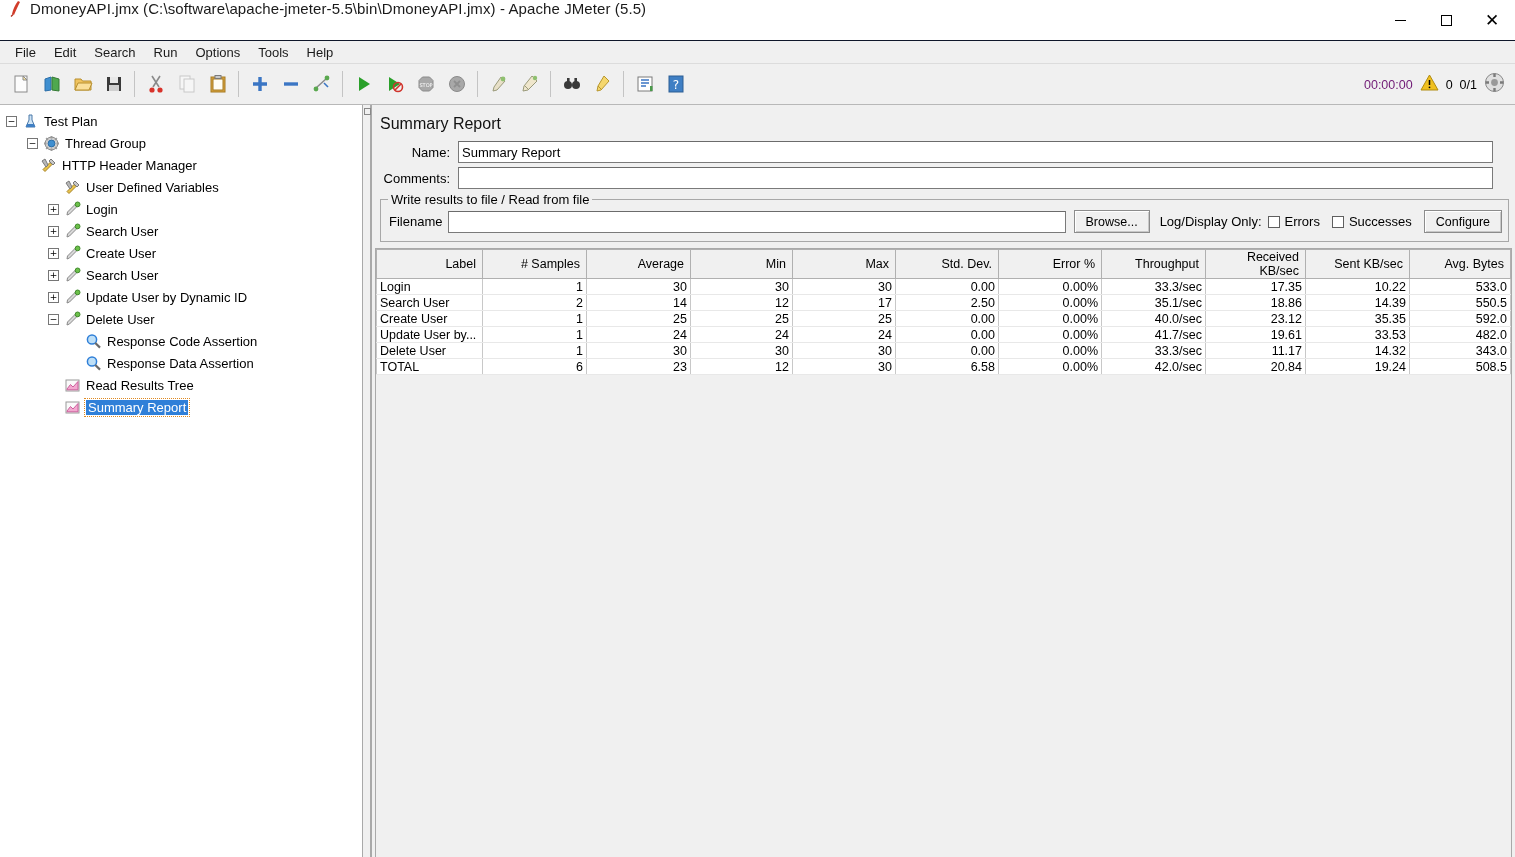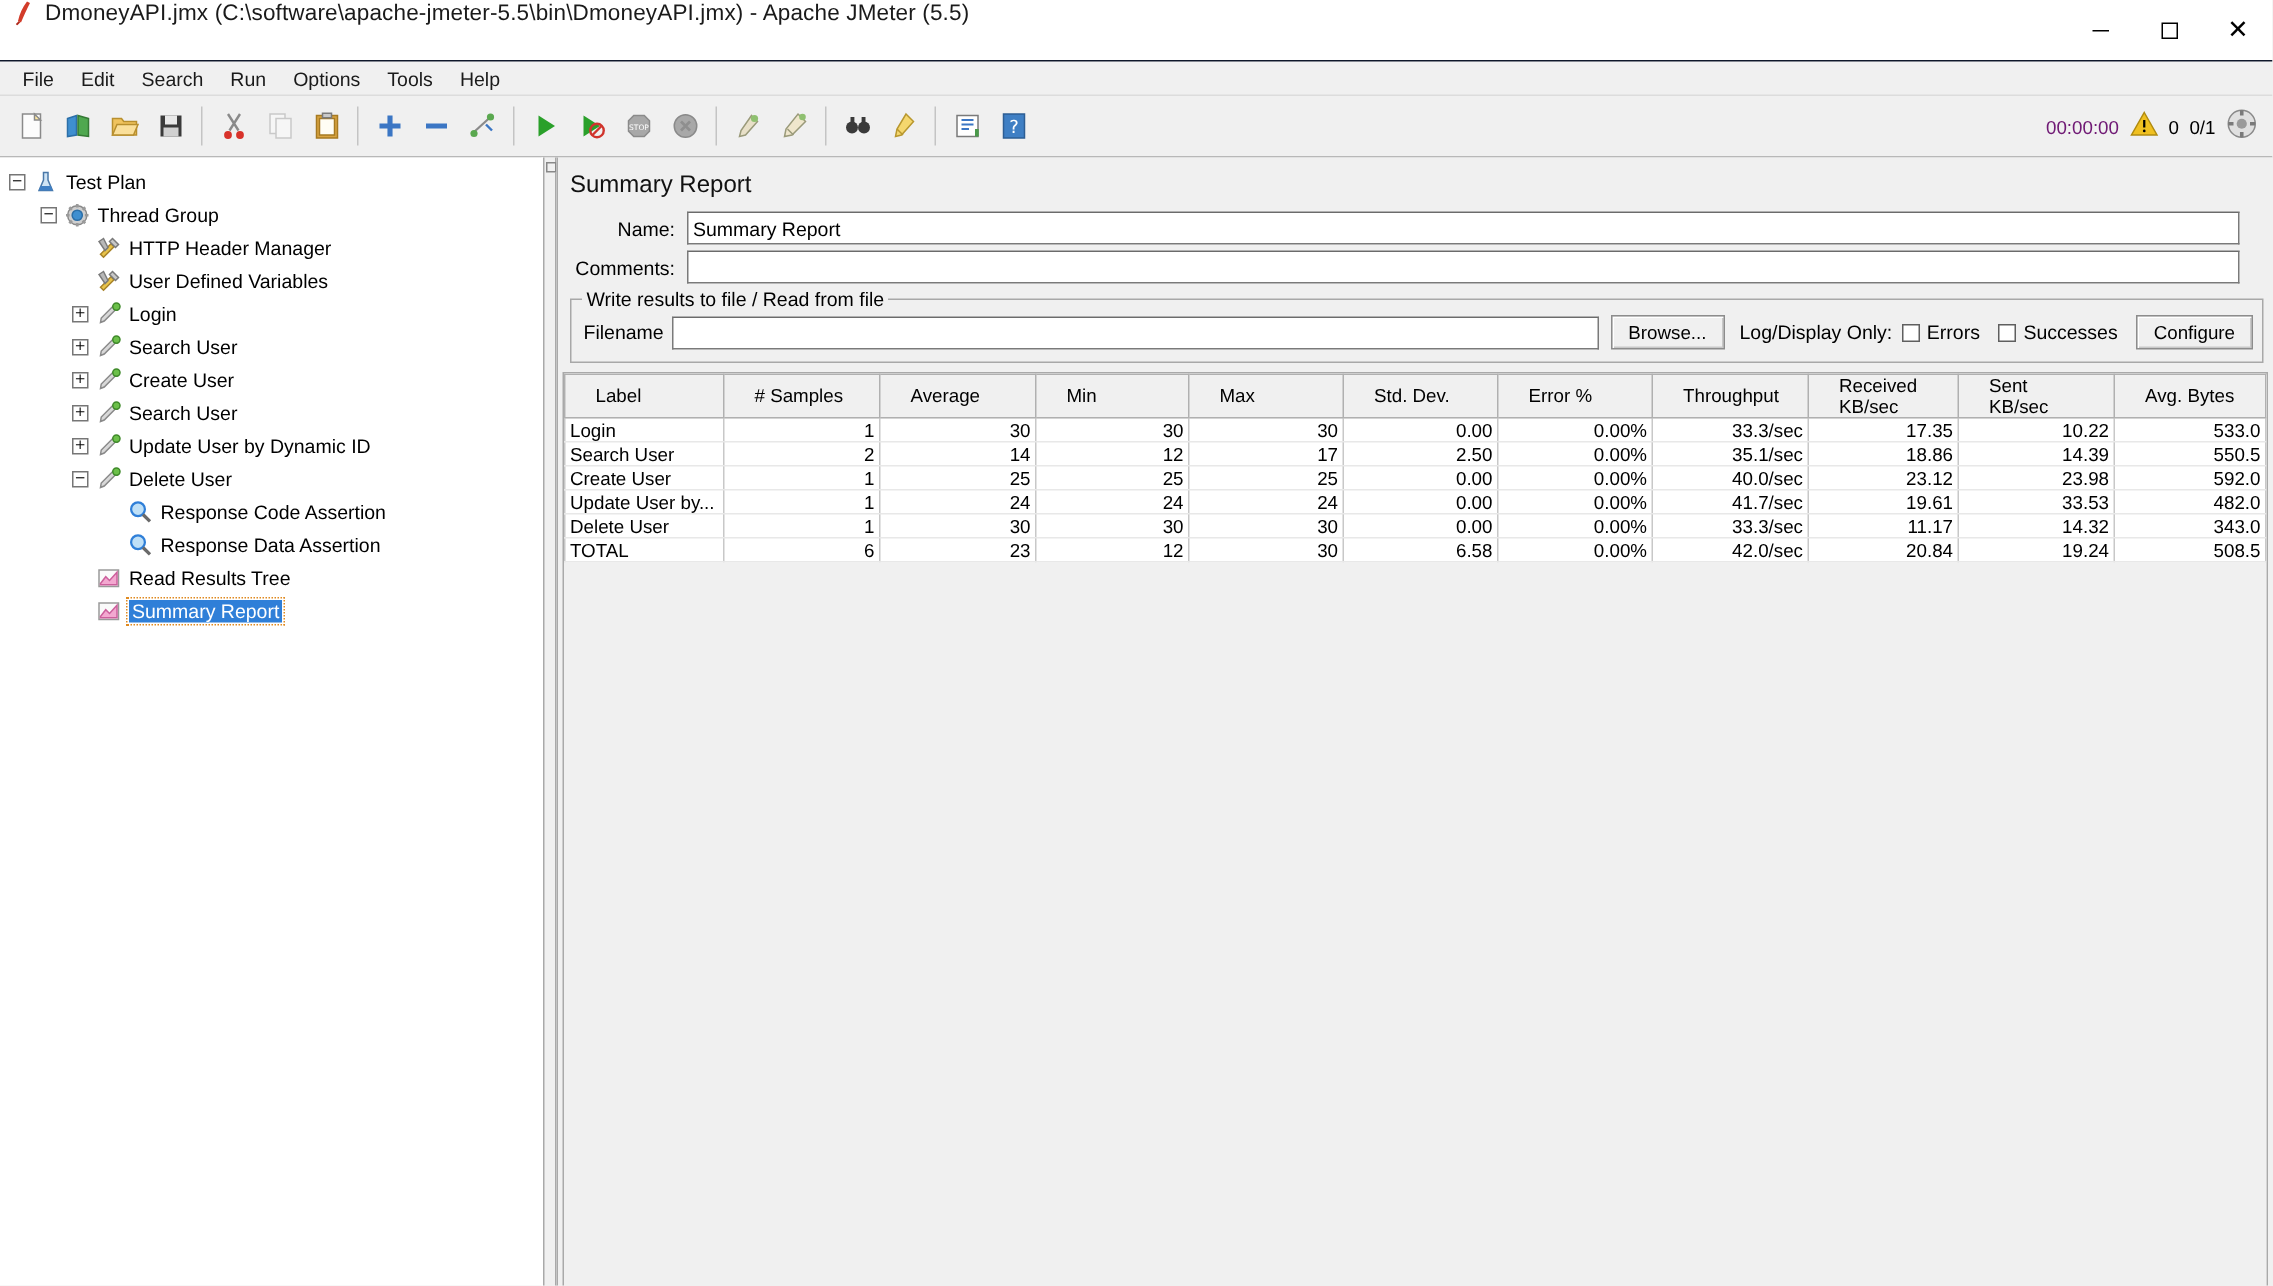--- a/index.html
+++ b/index.html
@@ -142,21 +142,21 @@
     margin:6px 3px 0 3px;
     border:1px solid #a9a9a9;
     background:#f0f0f0;
     flex:1; overflow:hidden;
     display:flex; flex-direction:column;
   }
   table.summary { border-collapse:collapse; width:100%; table-layout:fixed; background:#fff; }
   table.summary th {
     background:#f0f0f0; border:1px solid #b0b0b0;
     font-weight:normal; font-size:12.5px; height:21px;
-    text-align:left; padding:0 20px;
+    text-align:right; padding:0 6px;
   }
   table.summary td {
     border-left:1px solid #c8c8c8; border-right:1px solid #c8c8c8;
     border-bottom:1px solid #e8e8e8;
     font-size:12.5px; height:16px; padding:0 3px;
     background:#fff; color:#000;
     white-space:nowrap; overflow:hidden;
   }
   td.l { text-align:left; }
   td.r { text-align:right; }
@@ -384,21 +384,21 @@
           <span class="handle">−</span>
           <span class="ticon">
             <svg width="17" height="17" viewBox="0 0 17 17">
               <circle cx="8.5" cy="8.5" r="6.4" fill="#cfcfcf" stroke="#8a8a8a"></circle>
               <circle cx="8.5" cy="8.5" r="3.4" fill="#3f8fd0" stroke="#2c6fa8"></circle>
               <path d="M8.5 1 V3.4 M8.5 13.6 V16 M1 8.5 H3.4 M13.6 8.5 H16 M3.2 3.2 L4.9 4.9 M12.1 12.1 L13.8 13.8 M13.8 3.2 L12.1 4.9 M4.9 12.1 L3.2 13.8" stroke="#9a9a9a" stroke-width="1.8"></path>
             </svg>
           </span>
           <span class="tlabel">Thread Group</span>
         </div>
-        <div class="tnode" style="padding-left: 24px;">
+        <div class="tnode" style="">
           <span class="dots">&nbsp;</span>
           <span class="dots"></span>
           <span class="handle-spacer"></span>
           <span class="ticon">
             <svg width="17" height="17" viewBox="0 0 17 17">
               <path d="M3 12.5 L10 5.5 L12 7.5 L5 14.5 Z" fill="#e8c34a" stroke="#a8832a"></path>
               <path d="M11 2 L15 6 L13 8 L9 4 Z" fill="#c8c8c8" stroke="#7a7a7a"></path>
               <path d="M2 4 L5 2 L8 8 L6 10 Z" fill="#b8b8b8" stroke="#7a7a7a"></path>
             </svg>
           </span>
@@ -643,21 +643,21 @@
             <tr>
               <td class="l">Create User</td>
               <td class="r">1</td>
               <td class="r">25</td>
               <td class="r">25</td>
               <td class="r">25</td>
               <td class="r">0.00</td>
               <td class="r">0.00%</td>
               <td class="r">40.0/sec</td>
               <td class="r">23.12</td>
-              <td class="r">23.98</td>
+              <td class="r">35.35</td>
               <td class="r">592.0</td>
             </tr>
             <tr>
               <td class="l">Update User by...</td>
               <td class="r">1</td>
               <td class="r">24</td>
               <td class="r">24</td>
               <td class="r">24</td>
               <td class="r">0.00</td>
               <td class="r">0.00%</td>

